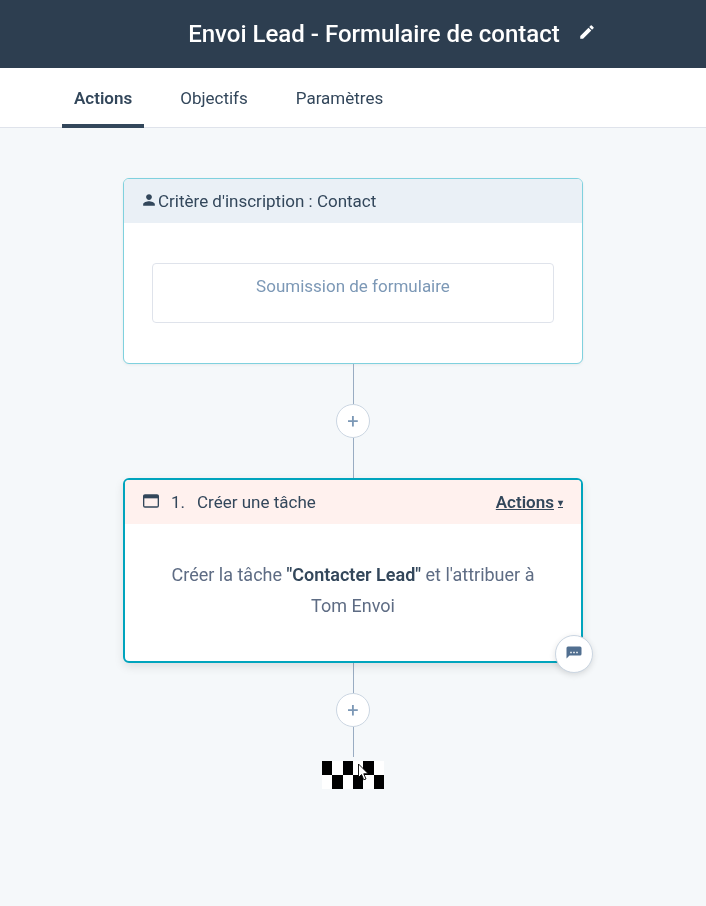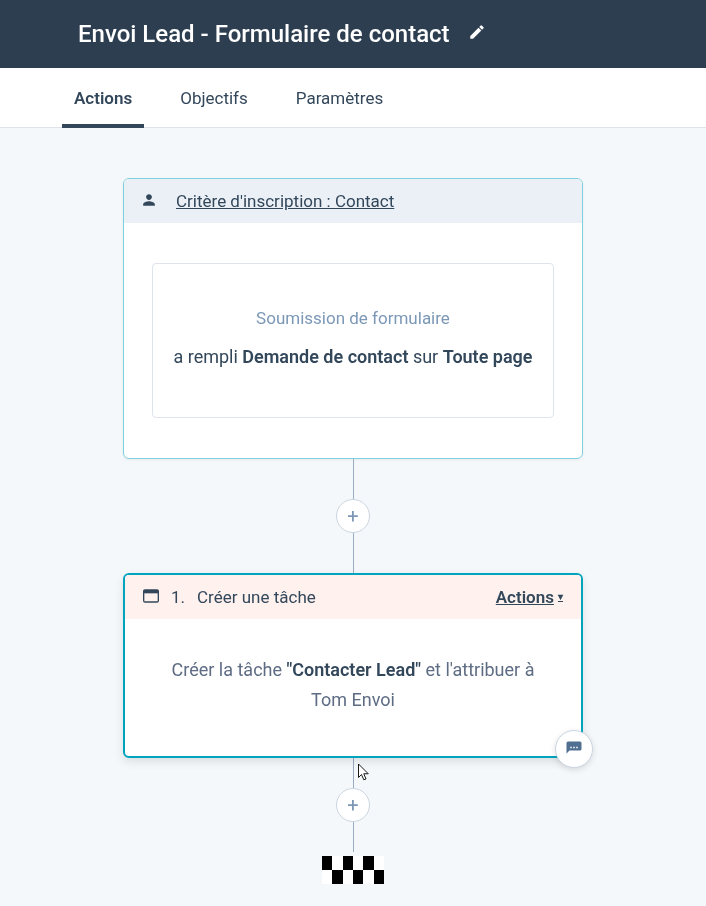--- a/index.html
+++ b/index.html
@@ -9,20 +9,21 @@
     width: 706px;
     height: 906px;
     overflow: hidden;
   }
   .header {
     background: #2d3e50;
     height: 68px;
     display: flex;
     align-items: center;
     padding-left: 78px;
+    justify-content: center;
   }
   .header-title {
     color: #fff;
     font-size: 24px;
     font-weight: 500;
   }
   .edit-icon {
     margin-left: 18px;
     color: #fff;
     cursor: pointer;
@@ -75,31 +76,30 @@
     box-shadow: 0 1px 3px rgba(0,0,0,0.06);
     overflow: hidden;
   }
   .card-header {
     background: #eaf0f6;
     padding: 12px 18px;
     display: flex;
     align-items: flex-end;
     color: #33475b;
     font-size: 17px;
-    gap: 20px;
-    text-decoration: underline;
+    gap: 2px;
   }
   .card-header .contact-icon svg { width: 14px; height: 14px; fill: #33475b; }
   .card-body {
     padding: 40px 28px;
   }
   .inner-box {
     border: 1px solid #dfe3eb;
     border-radius: 4px;
-    padding: 44px 20px;
+    padding: 12px 20px;
     text-align: center;
     color: #33475b;
   }
   .inner-box .form-label {
     color: #7c98b6;
     font-size: 17px;
     margin-bottom: 14px;
   }
   .inner-box .form-text {
     font-size: 18px;
@@ -231,23 +231,20 @@
       <span class="contact-icon">
         <svg viewBox="0 0 24 24">
             <path d="M12 12c2.7 0 5-2.3 5-5s-2.3-5-5-5-5 2.3-5 5 2.3 5 5 5zm0 2c-3.3 0-10 1.7-10 5v3h20v-3c0-3.3-6.7-5-10-5z"></path>
           </svg>
       </span>
       <span>Critère d'inscription : Contact</span>
     </div>
     <div class="card-body">
       <div class="inner-box">
         <div class="form-label">Soumission de formulaire</div>
-        <div class="form-text">
-          <span>a rempli </span><b>Demande de contact</b><span> sur </span><b>Toute page</b>
-        </div>
       </div>
     </div>
   </div>
 
   <div class="connector h40"></div>
   <div class="plus-btn">+</div>
   <div class="connector h40"></div>
 
   <div class="card2">
     <div class="card2-header">

